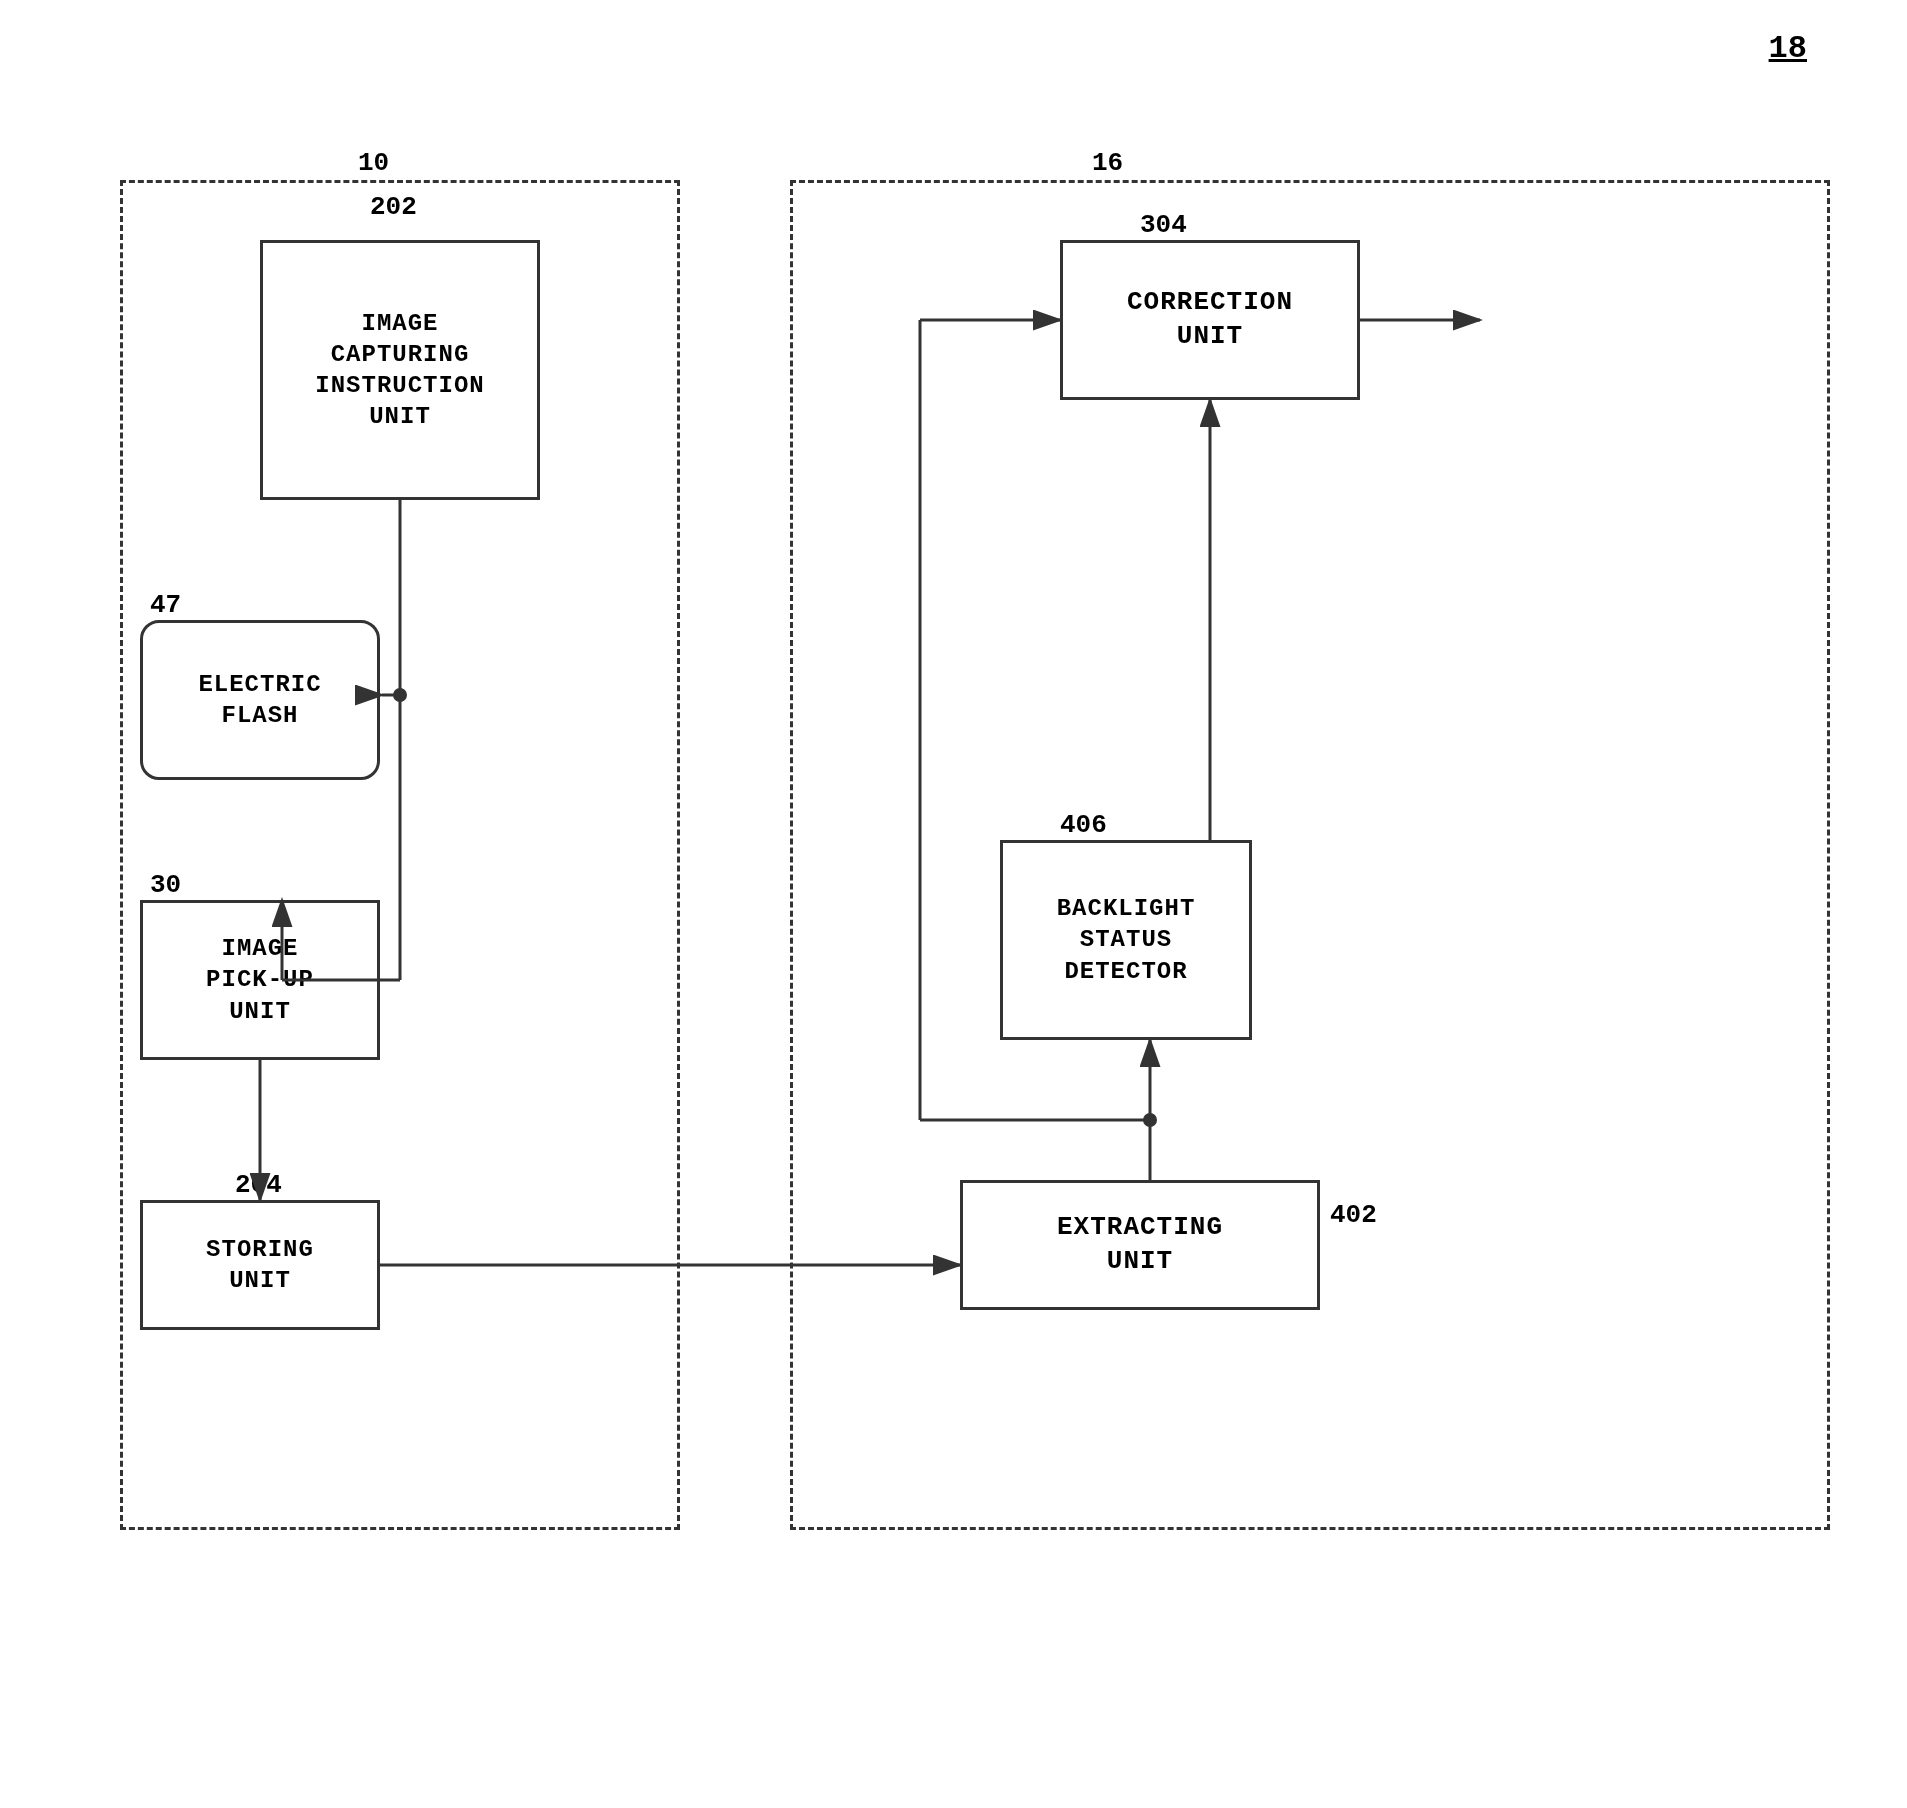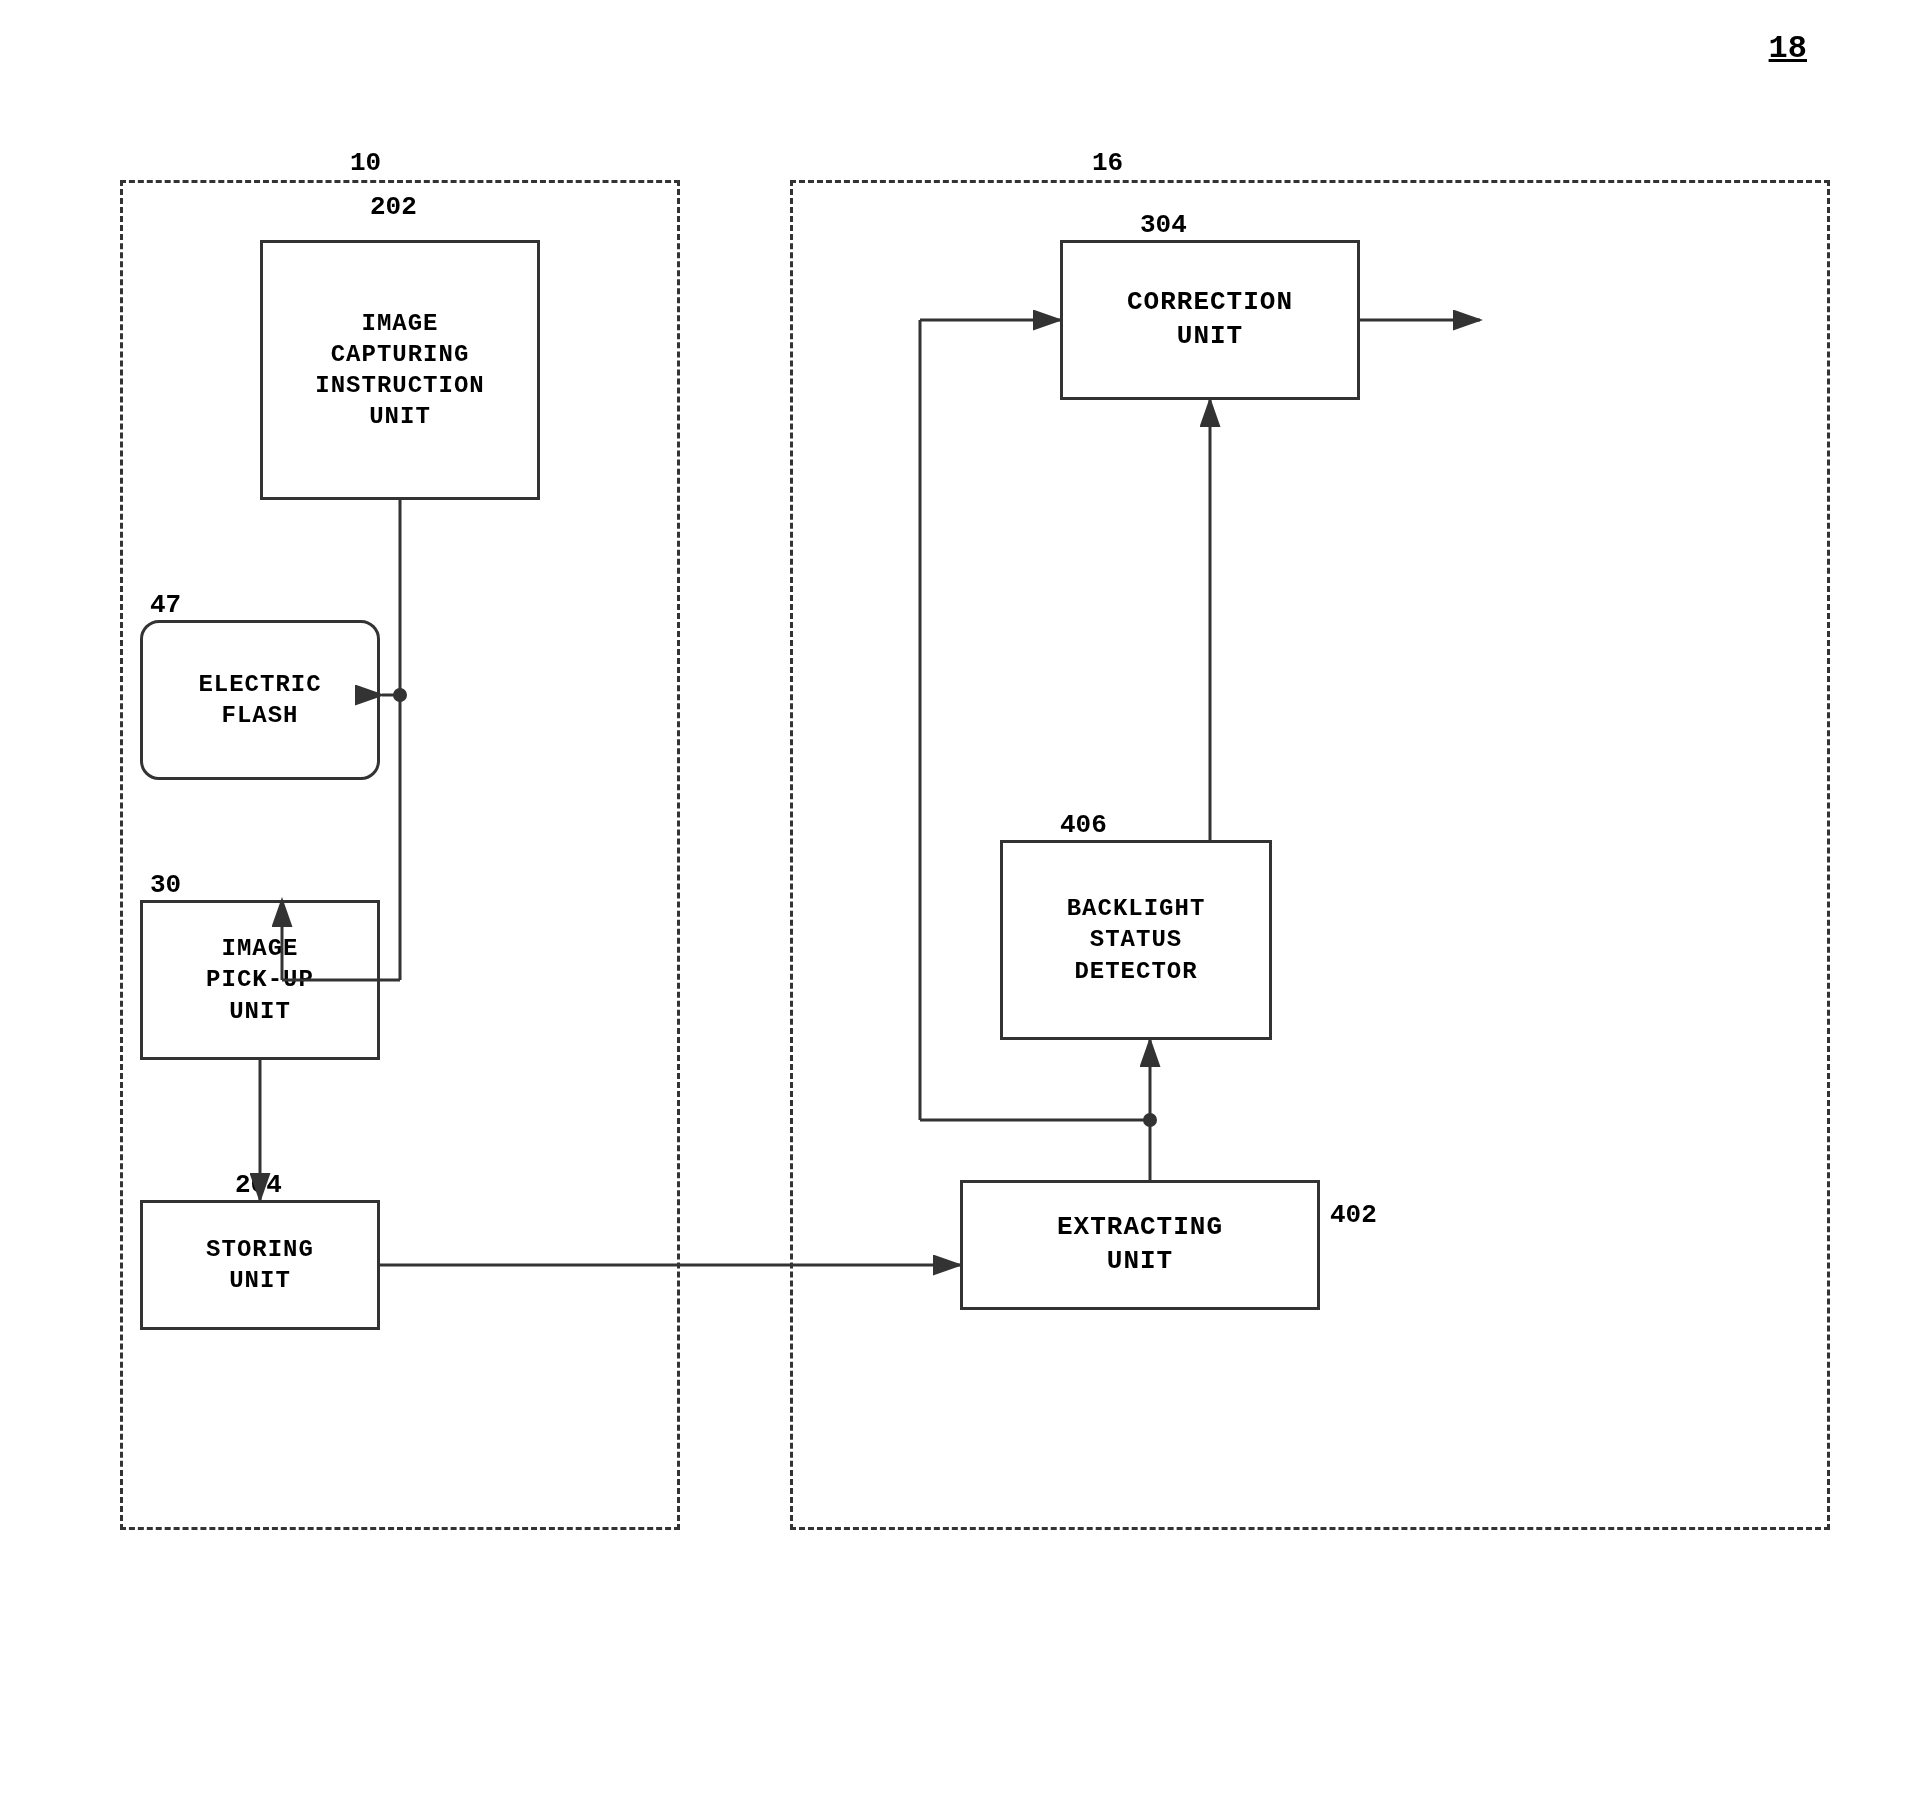--- a/index.html
+++ b/index.html
@@ -71,21 +71,21 @@
   </style>
 </head>
 <body>
 
 <div class="fig-number">18</div>
 
 <div class="diagram-container">
 
   <div class="dashed-box" style="left: 60px; top: 100px; width: 560px; height: 1350px;"></div>
 
-  <div class="ref-label" style="left: 290px; top: 68px;">10</div>
+  <div class="ref-label" style="left: 298px; top: 68px;">10</div>
 
   <div class="dashed-box" style="left: 730px; top: 100px; width: 1040px; height: 1350px;"></div>
 
   <div class="ref-label" style="left: 1032px; top: 68px;">16</div>
 
   <div class="solid-box" style="left: 200px; top: 160px; width: 280px; height: 260px; font-size: 24px;">
     IMAGE<br>CAPTURING<br>INSTRUCTION<br>UNIT
   </div>
   <div class="ref-label" style="left: 310px; top: 112px;">202</div>
 
@@ -102,21 +102,21 @@
   <div class="solid-box" style="left: 80px; top: 1120px; width: 240px; height: 130px; font-size: 24px;">
     STORING<br>UNIT
   </div>
   <div class="ref-label" style="left: 175px; top: 1090px;">204</div>
 
   <div class="solid-box" style="left: 1000px; top: 160px; width: 300px; height: 160px; font-size: 26px;">
     CORRECTION<br>UNIT
   </div>
   <div class="ref-label" style="left: 1080px; top: 130px;">304</div>
 
-  <div class="solid-box" style="left: 940px; top: 760px; width: 272px; height: 200px; font-size: 24px;">
+  <div class="solid-box" style="left: 940px; top: 760px; width: 252px; height: 200px; font-size: 24px;">
     BACKLIGHT<br>STATUS<br>DETECTOR
   </div>
   <div class="ref-label" style="left: 1000px; top: 730px;">406</div>
 
   <div class="solid-box" style="left: 900px; top: 1100px; width: 360px; height: 130px; font-size: 26px;">
     EXTRACTING<br>UNIT
   </div>
   <div class="ref-label" style="left: 1270px; top: 1120px;">402</div>
 
   <svg class="arrows-svg">

